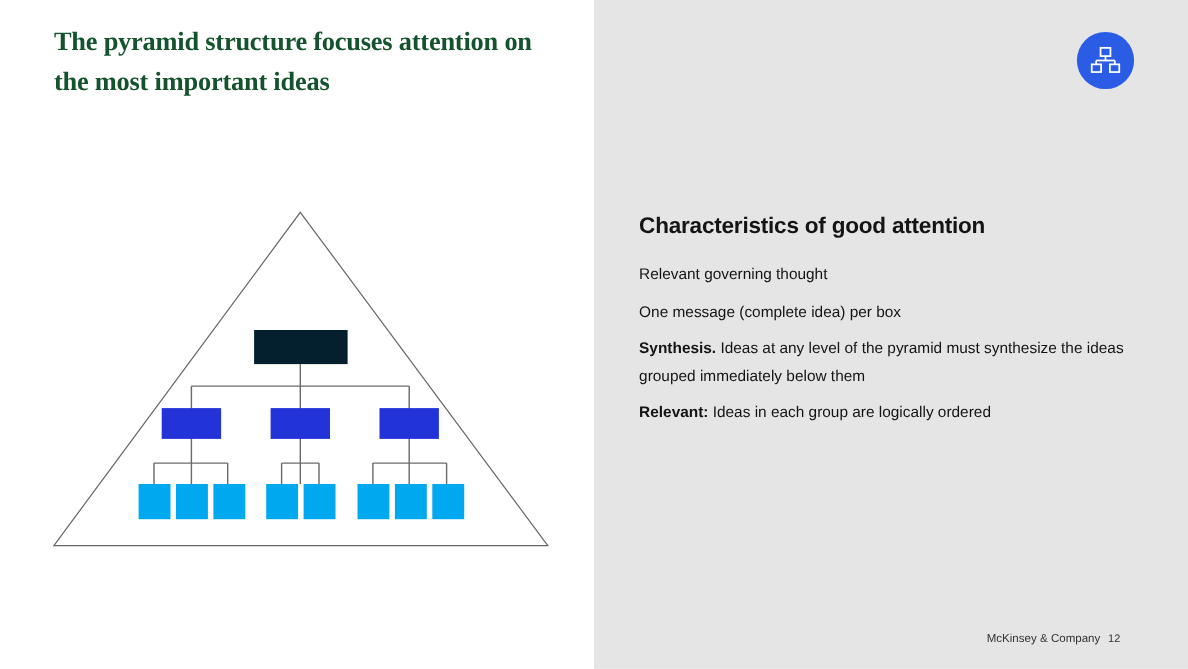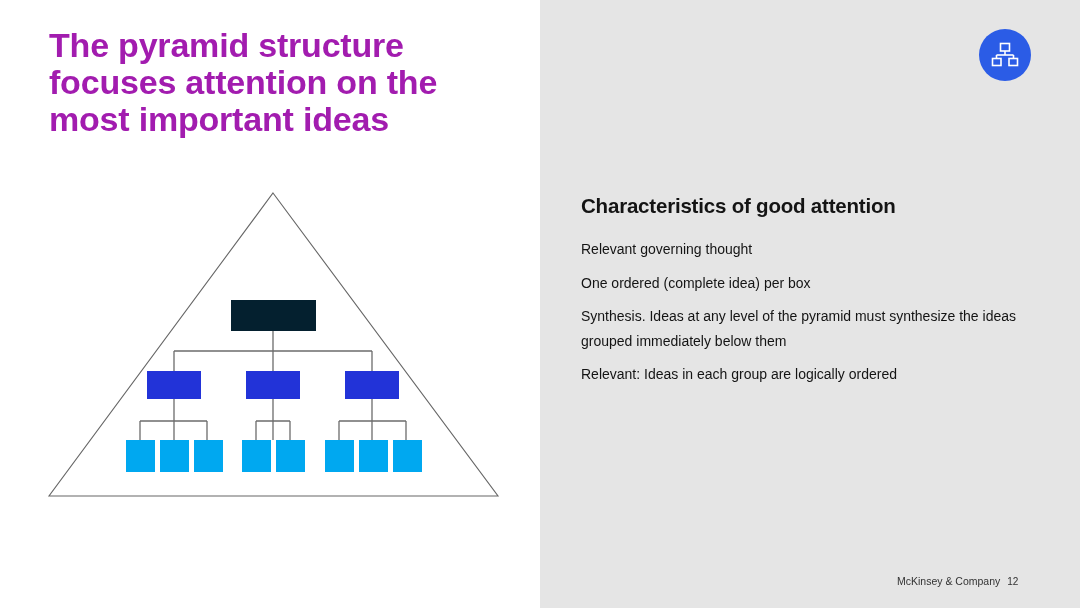--- a/index.html
+++ b/index.html
@@ -29,25 +29,25 @@
     height: 608px;
     background: #e5e5e5;
   }
 
   
   .title {
     position: absolute;
     left: 49px;
     top: 4px;
     width: 470px;
-    font-family: Liberation Sans, sans-serif;
+    font-family: Liberation Serif, serif;
     font-weight: bold;
-    font-size: 34px;
+    font-size: 24px;
     line-height: 37px;
-    color: #a21caf;
+    color: #14532d;
     letter-spacing: -0.2px;
   }
 
   
   .logo-badge {
     position: absolute;
     left: 979px;
     top: 29px;
     width: 52px;
     height: 52px;
@@ -83,21 +83,21 @@
     line-height: 26px;
     margin: 0 0 18px 0;
     letter-spacing: -0.2px;
   }
   .panel-item {
     font-size: 14px;
     line-height: 24.5px;
     color: #141414;
     margin: 0 0 9px 0;
   }
-  .panel-item b { font-weight: normal; }
+  .panel-item b { font-weight: bold; }
 
   
   .footer {
     position: absolute;
     left: 897px;
     top: 575px;
     display: flex;
     align-items: baseline;
     justify-content: flex-end;
   }
@@ -180,21 +180,21 @@
       <rect x="359" y="440" width="29" height="32" fill="#00a8f0"></rect>
       <rect x="393" y="440" width="29" height="32" fill="#00a8f0"></rect>
     </svg>
   </div>
 
   <div class="panel-content">
     <div class="panel-heading">Characteristics of good attention</div>
 
     <p class="panel-item"><span>Relevant governing thought</span></p>
 
-    <p class="panel-item"><span>One ordered (complete idea) per box</span></p>
+    <p class="panel-item"><span>One message (complete idea) per box</span></p>
 
     <p class="panel-item"><b>Synthesis.</b><span> Ideas at any level of the pyramid must synthesize the ideas grouped immediately below them</span></p>
 
 
     <p class="panel-item"><b>Relevant:</b><span> Ideas in each group are logically ordered</span></p>
   </div>
 
   <div class="footer">
     <span class="footer-brand">McKinsey &amp; Company</span>
     <span class="footer-page">12</span>

